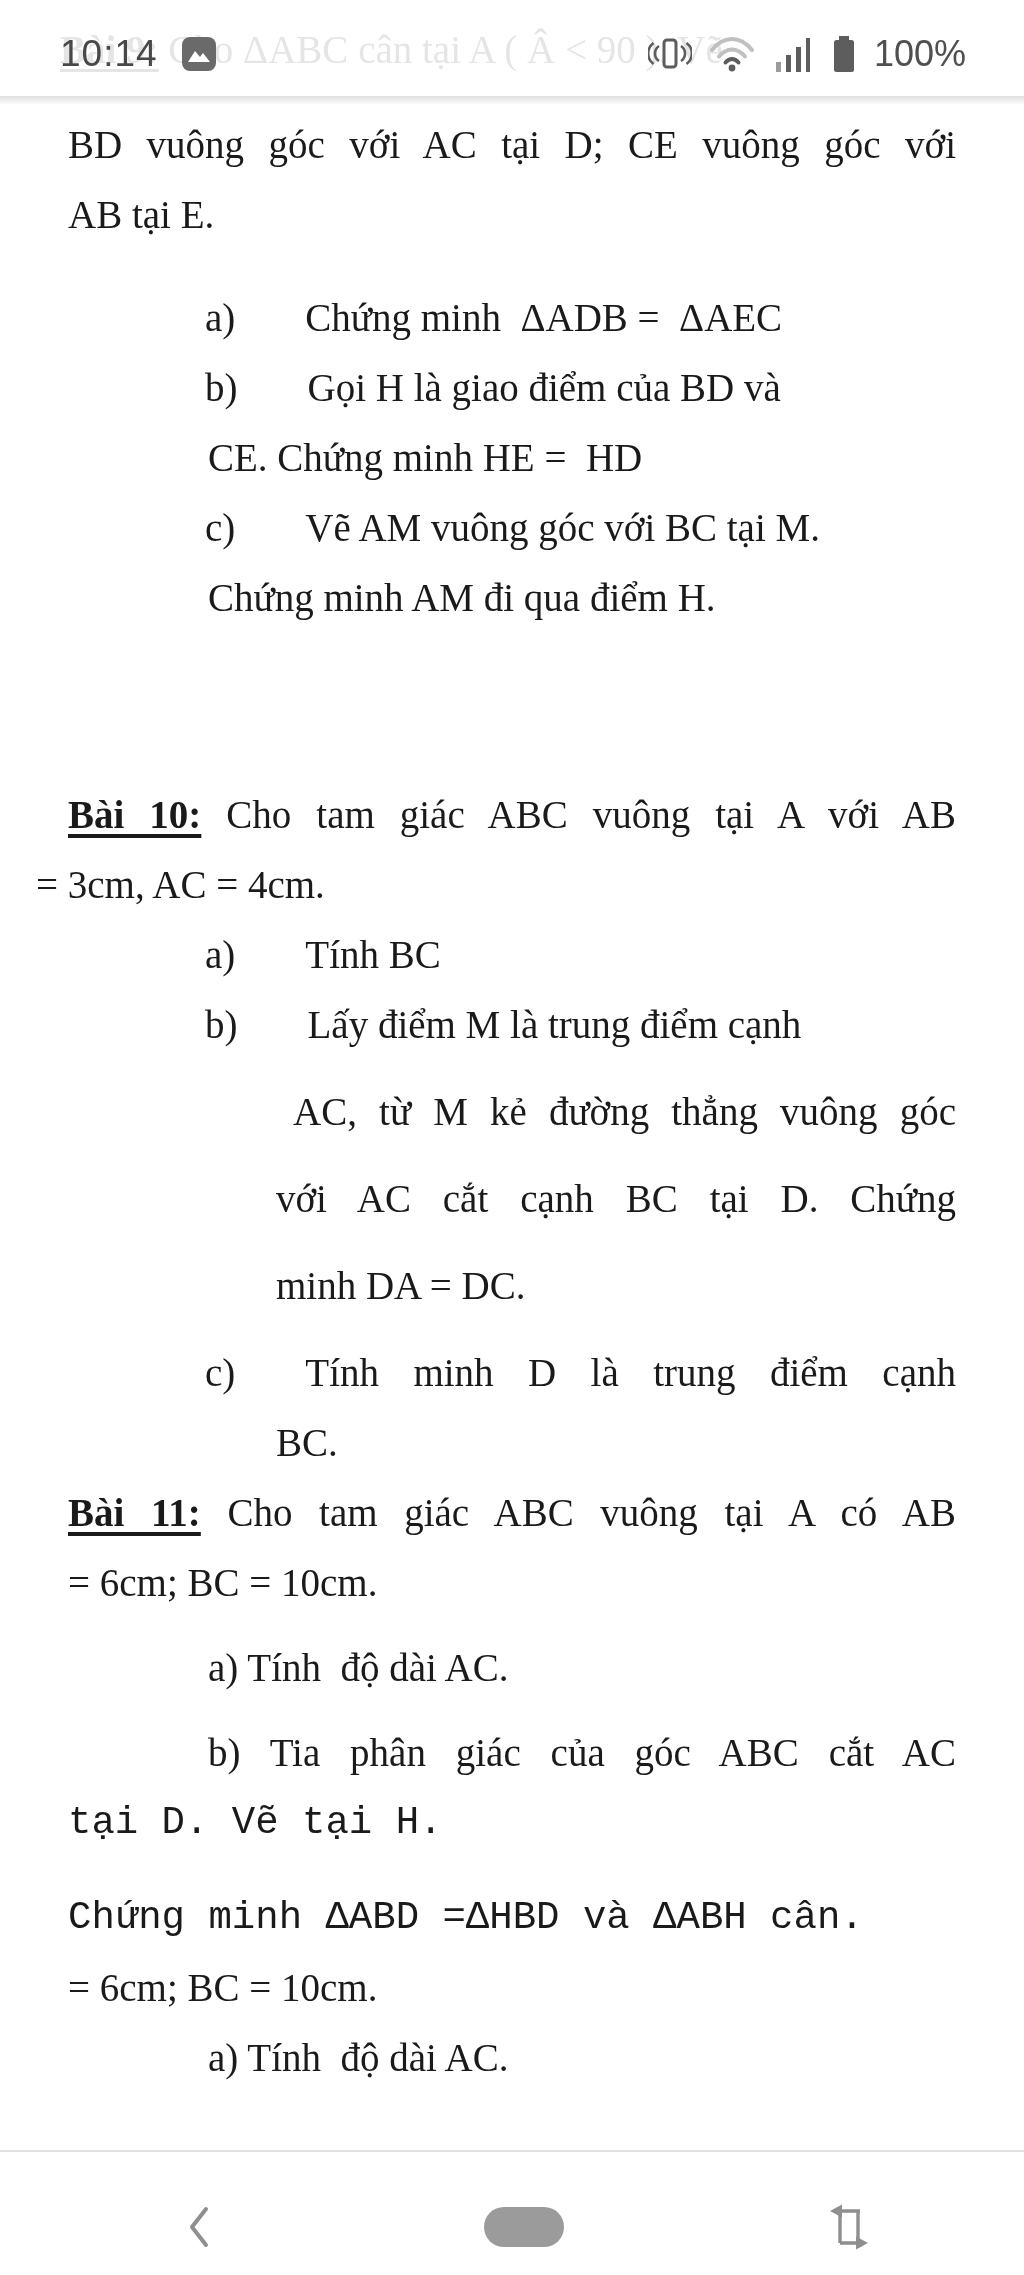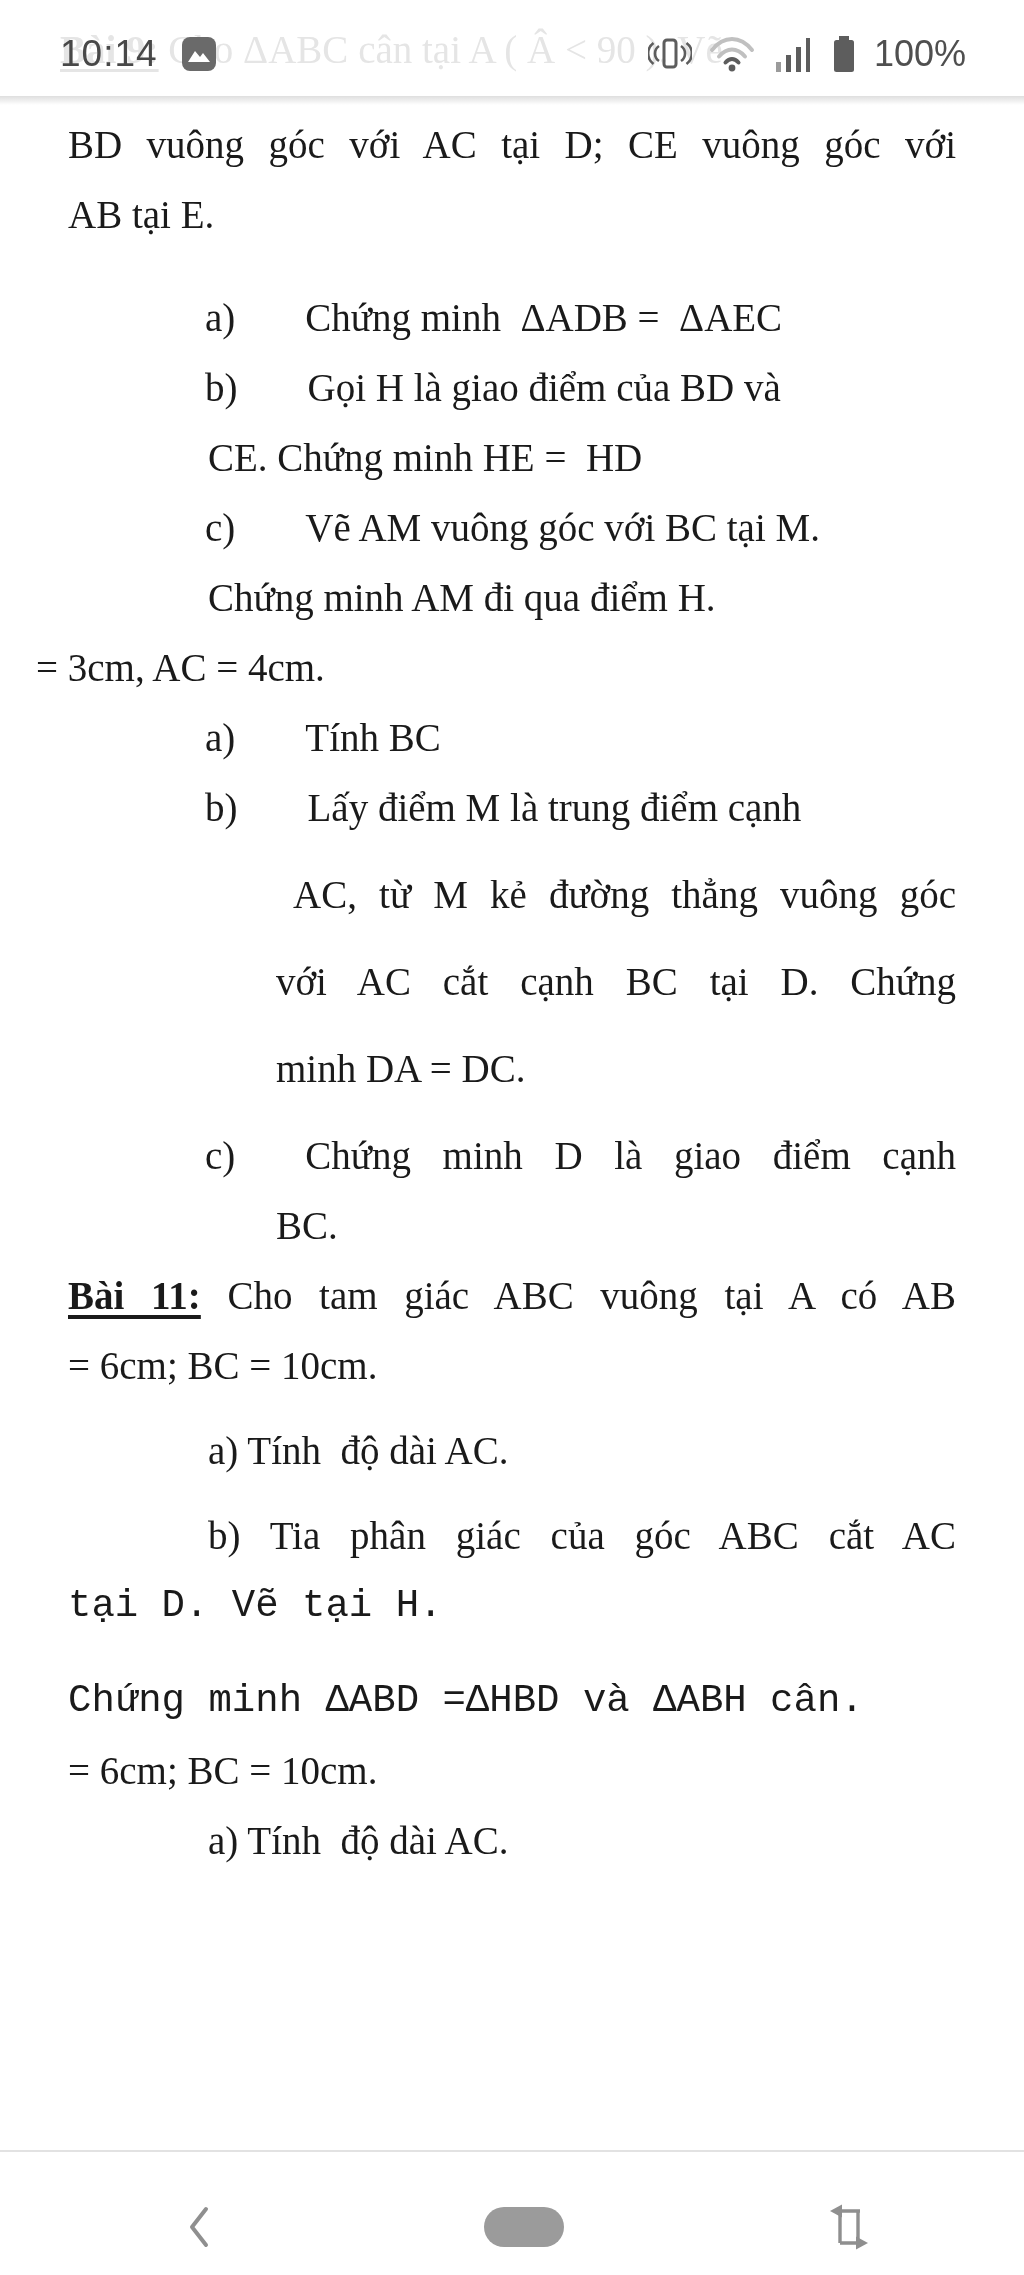--- a/index.html
+++ b/index.html
@@ -103,27 +103,28 @@
 <div class="shadow-div"></div>
 
 <div class="doc">
     <div class="line j" style="padding-left: 60px;"><span>BD vuông góc với AC tại D; CE vuông góc với</span></div>
     <div class="line" style="padding-left: 60px;"><span>AB tại E.</span></div>
     <div class="line" style="padding-left: 197px; margin-top: 33px;"><span>a)</span><span class="tab">Chứng minh &nbsp;ΔADB = &nbsp;ΔAEC</span></div>
     <div class="line" style="padding-left: 197px;"><span>b)</span><span class="tab">Gọi H là giao điểm của BD và</span></div>
     <div class="line" style="padding-left: 200px;"><span>CE. Chứng minh HE = &nbsp;HD</span></div>
     <div class="line" style="padding-left: 197px;"><span>c)</span><span class="tab">Vẽ AM vuông góc với BC tại M.</span></div>
     <div class="line" style="padding-left: 200px;"><span>Chứng minh AM đi qua điểm H.</span></div>
+    <div class="line j" style="padding-left: 60px; margin-top: 147px;"><span class="hdr">Bài 10:</span><span> Cho tam giác ABC vuông tại A với AB</span></div>
     <div class="line" style="padding-left: 28px;"><span>= 3cm, AC = 4cm.</span></div>
     <div class="line" style="padding-left: 197px;"><span>a)</span><span class="tab">Tính BC</span></div>
     <div class="line" style="padding-left: 197px;"><span>b)</span><span class="tab">Lấy điểm M là trung điểm cạnh</span></div>
     <div class="line j" style="padding-left: 268px; margin-top: 17px; margin-left: 17px;"><span>AC, từ M kẻ đường thẳng vuông góc</span></div>
     <div class="line j" style="padding-left: 268px; margin-top: 17px;"><span>với AC cắt cạnh BC tại D. Chứng</span></div>
     <div class="line" style="padding-left: 268px; margin-top: 17px;"><span>minh DA = DC.</span></div>
-    <div class="line j" style="padding-left: 197px; margin-top: 17px;"><span>c)</span><span class="tab">Chứng minh D là giao điểm cạnh</span></div>
+    <div class="line j" style="padding-left: 197px; margin-top: 17px;"><span>c)</span><span class="tab">Tính minh D là trung điểm cạnh</span></div>
     <div class="line" style="padding-left: 268px;"><span>BC.</span></div>
     <div class="line j" style="padding-left: 60px;"><span class="hdr">Bài 11:</span><span> Cho tam giác ABC vuông tại A có AB</span></div>
     <div class="line" style="padding-left: 60px;"><span>= 6cm; BC = 10cm.</span></div>
     <div class="line" style="padding-left: 200px; margin-top: 15px;"><span>a) Tính &nbsp;độ dài AC.</span></div>
     <div class="line j" style="padding-left: 200px; margin-top: 15px;"><span>b) Tia phân giác của góc ABC cắt AC</span></div>
     <div class="line" style="padding-left: 60px; font-family: Liberation Mono, monospace;"><span>tại D. Vẽ tại H.</span></div>
     <div class="line" style="padding-left: 60px; margin-top: 25px; font-family: Liberation Mono, monospace;"><span>Chứng minh ΔABD =ΔHBD và ΔABH cân.</span></div>
     <div class="line" style="padding-left: 60px;"><span>= 6cm; BC = 10cm.</span></div>
     <div class="line" style="padding-left: 200px;"><span>a) Tính &nbsp;độ dài AC.</span></div>
   </div>

